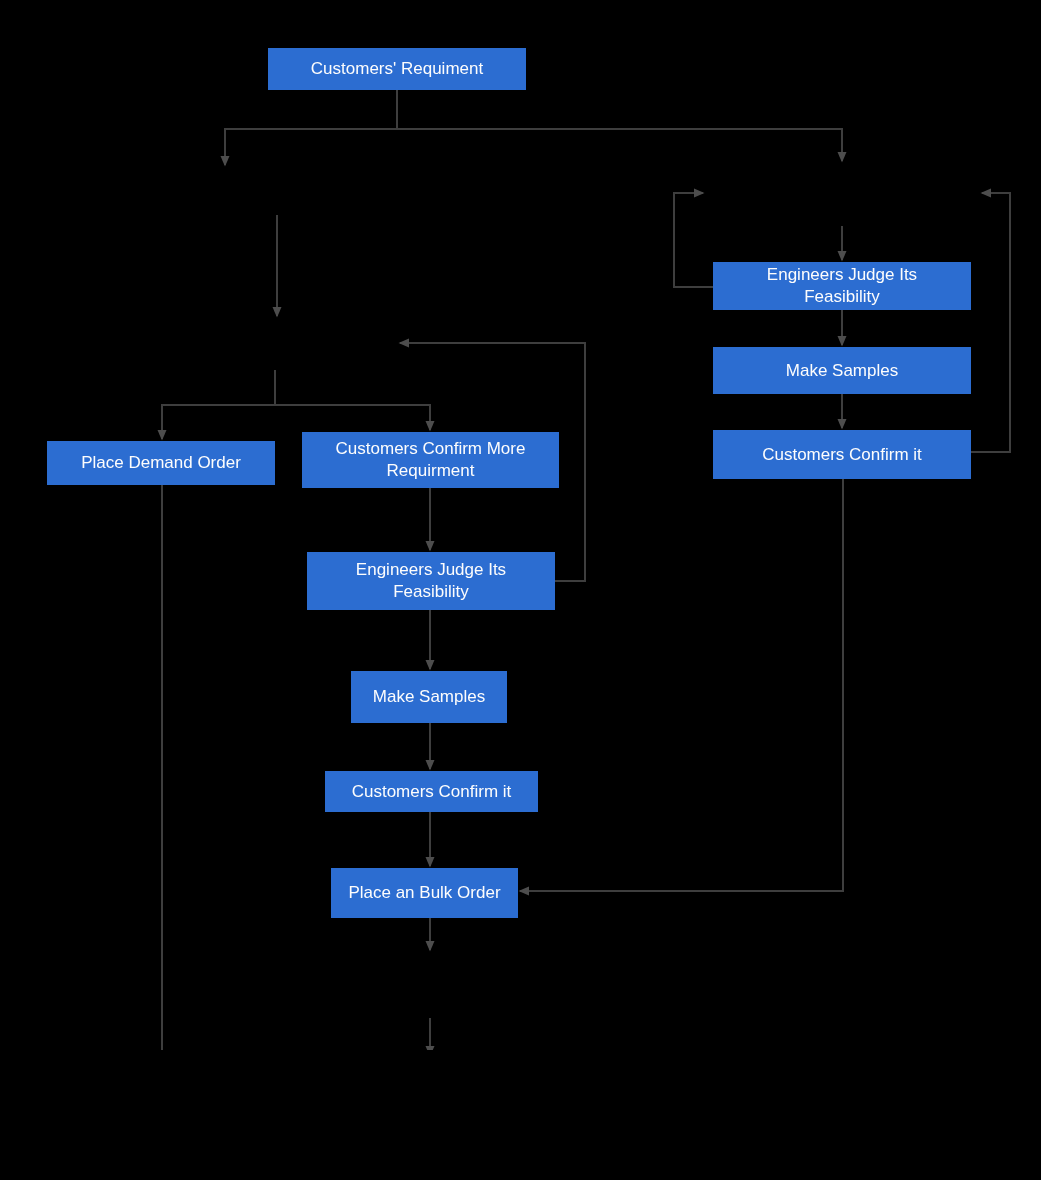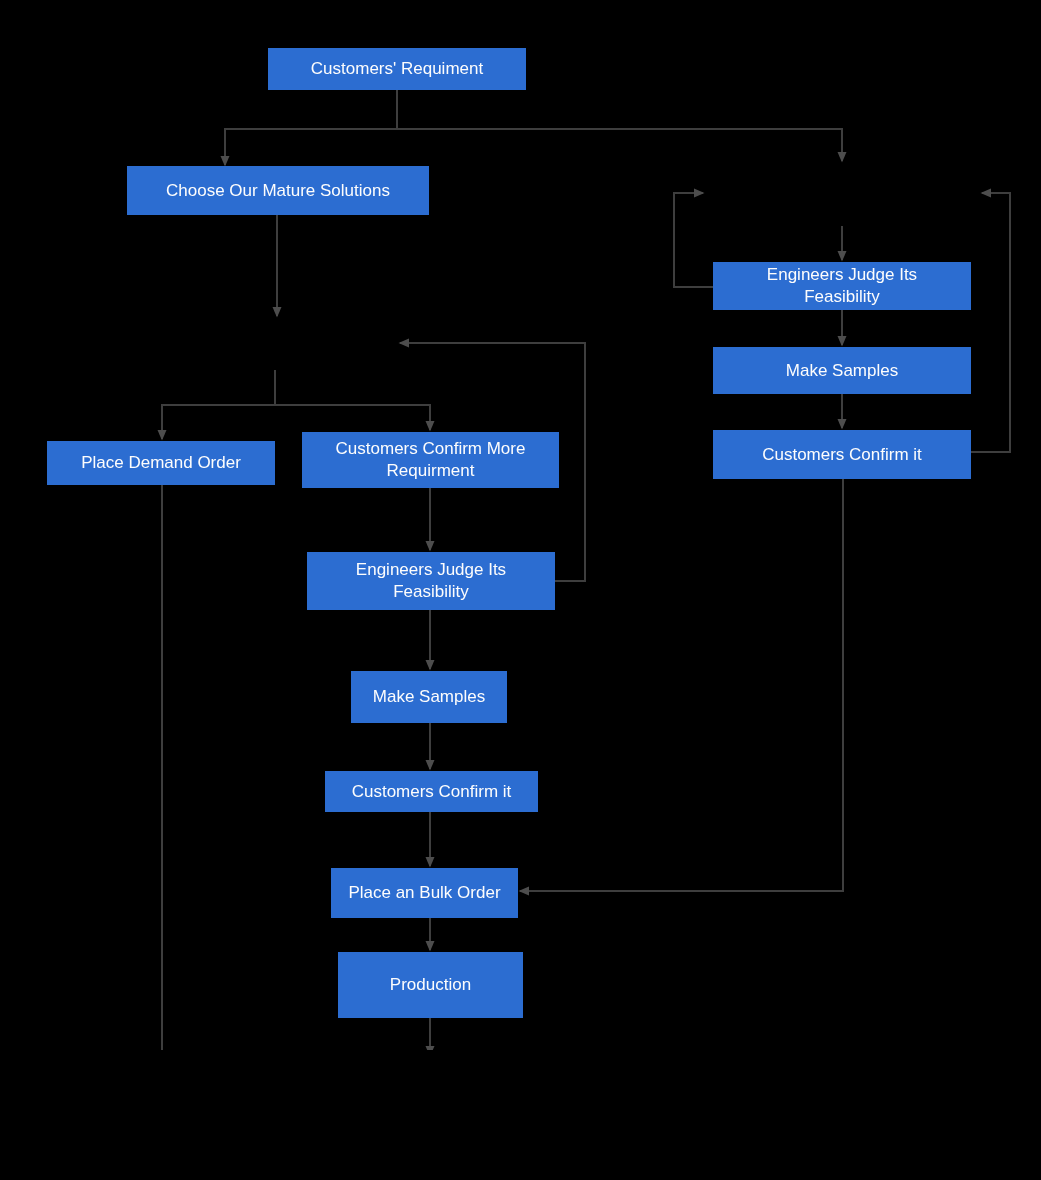--- a/index.html
+++ b/index.html
@@ -51,21 +51,20 @@
     <path class="edge" d="M842,226 L842,260" marker-end="url(#arrow)"></path>
     <path class="edge" d="M713,287 L674,287 L674,193 L703,193" marker-end="url(#arrow)"></path>
     <path class="edge" d="M842,310 L842,345" marker-end="url(#arrow)"></path>
     <path class="edge" d="M842,394 L842,428" marker-end="url(#arrow)"></path>
     <path class="edge" d="M971,452 L1010,452 L1010,193 L982,193" marker-end="url(#arrow)"></path>
     <path class="edge" d="M843,479 L843,891 L520,891" marker-end="url(#arrow)"></path>
   </svg>
 
   <div class="node" style="left:268px;top:48px;width:258px;height:42px">Customers' Requiment</div>
 
-  <div class="node" style="left:127px;top:166px;width:302px;height:49px">Choose Our Mature Solutions</div>
 
 
   <div class="node" style="left:713px;top:262px;width:258px;height:48px;padding:0 24px">Engineers Judge Its Feasibility</div>
 
   <div class="node" style="left:713px;top:347px;width:258px;height:47px">Make Samples</div>
 
   <div class="node" style="left:713px;top:430px;width:258px;height:49px">Customers Confirm it</div>
 
 
   <div class="node" style="left:47px;top:441px;width:228px;height:44px">Place Demand Order</div>
@@ -73,16 +72,15 @@
   <div class="node" style="left:302px;top:432px;width:257px;height:56px;padding:0 20px">Customers Confirm More Requirment</div>
 
   <div class="node" style="left:307px;top:552px;width:248px;height:58px;padding:0 19px">Engineers Judge Its Feasibility</div>
 
   <div class="node" style="left:351px;top:671px;width:156px;height:52px">Make Samples</div>
 
   <div class="node" style="left:325px;top:771px;width:213px;height:41px">Customers Confirm it</div>
 
   <div class="node" style="left:331px;top:868px;width:187px;height:50px">Place an Bulk Order</div>
 
-  <div class="node" style="left:338px;top:952px;width:185px;height:66px">Production</div>
 
 
 </div>
 
 </body></html>

